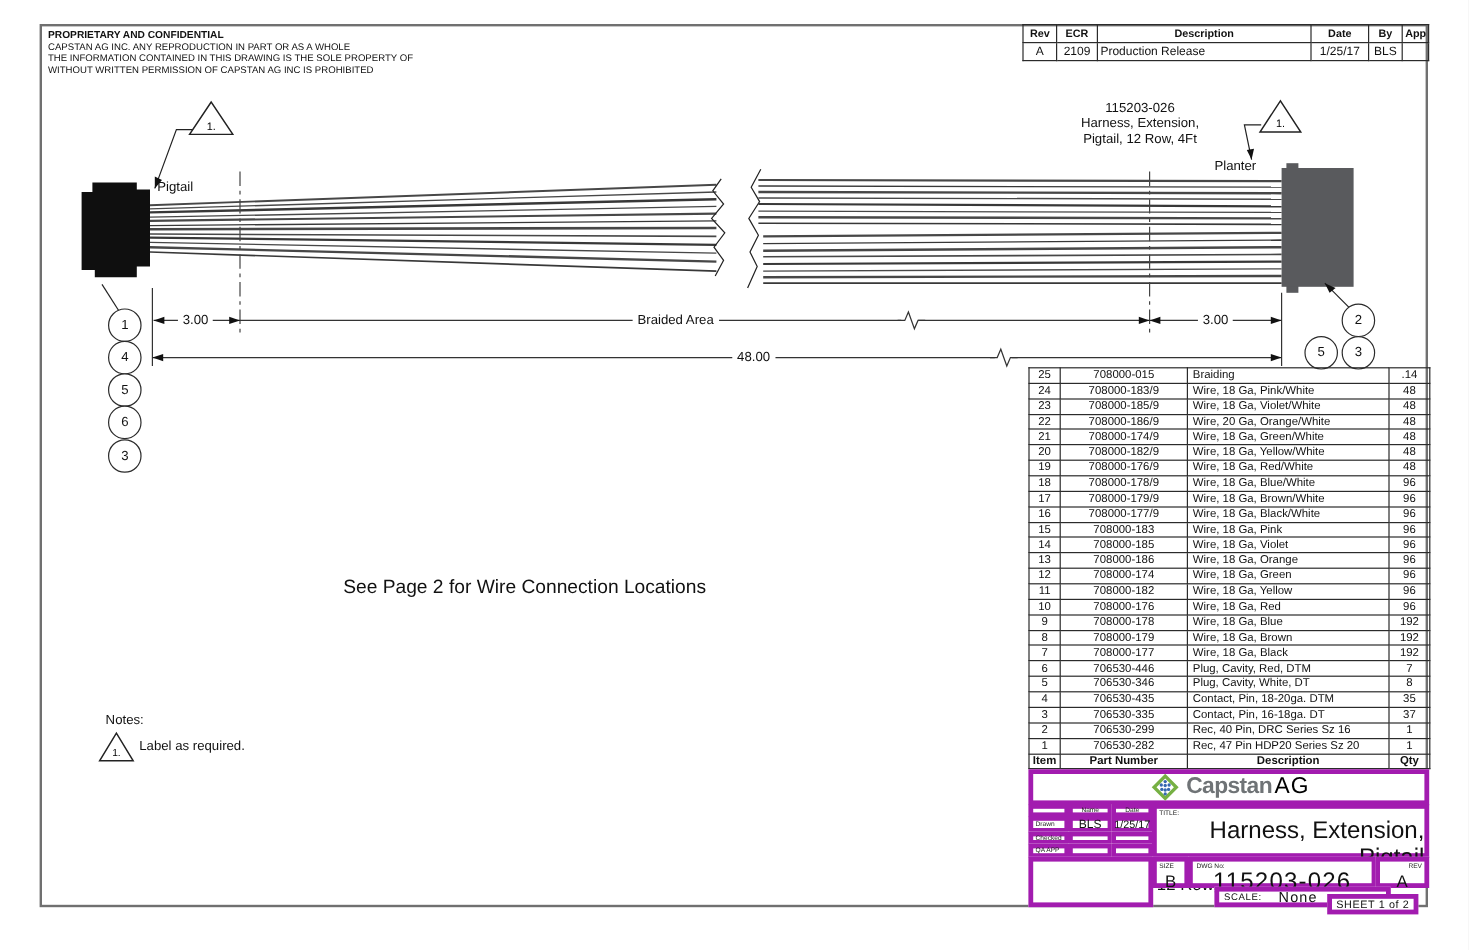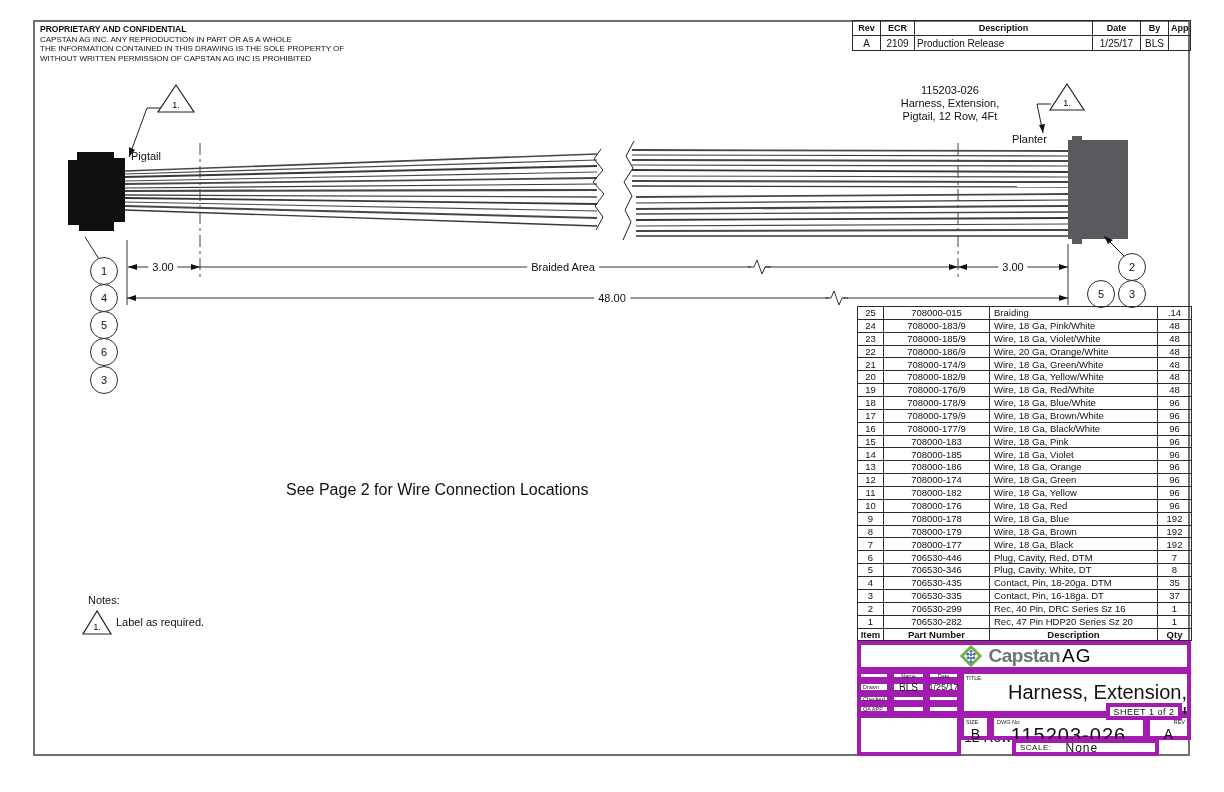--- a/index.html
+++ b/index.html
@@ -215,21 +215,21 @@
     <div>115203-026</div>
     <div>Harness, Extension,</div>
     <div>Pigtail, 12 Row, 4Ft</div>
   </div>
   <div class="lbl" style="left:131px;top:150px;">Pigtail</div>
   <div class="lbl" style="left:1012px;top:133px;">Planter</div>
 
   <div class="dimtext" style="left:163px;top:267px;">3.00</div>
   <div class="dimtext" style="left:563px;top:267px;">Braided Area</div>
   <div class="dimtext" style="left:1013px;top:267px;">3.00</div>
-  <div class="dimtext" style="left:612px;top:298px;">48.00</div>
+  <div class="dimtext" style="left:628px;top:298px;">48.00</div>
 
   <div class="balloon" style="left:90px;top:257px;">1</div>
   <div class="balloon" style="left:90px;top:284px;">4</div>
   <div class="balloon" style="left:90px;top:311px;">5</div>
   <div class="balloon" style="left:90px;top:338px;">6</div>
   <div class="balloon" style="left:90px;top:366px;">3</div>
   <div class="balloon" style="left:1118px;top:253px;">2</div>
   <div class="balloon" style="left:1087px;top:280px;">5</div>
   <div class="balloon" style="left:1118px;top:280px;">3</div>
 
@@ -461,15 +461,15 @@
   </div>
   <div class="cell rev-cell" style="left:1146px;top:714px;width:45px;height:26px;">
     <div class="tiny" style="text-align:right;padding-right:2px;padding-top:1px;">REV</div>
     <div class="v">A</div>
   </div>
 
   <div class="cell scale-cell" style="left:1012px;top:739px;width:147px;height:17px;">
     <span class="sl">SCALE:</span>
     <span class="sv">None</span>
   </div>
-  <div class="cell sheet-cell" style="left:1106px;top:703px;width:76px;height:17px;">SHEET 1 of 2</div>
+  <div class="cell sheet-cell" style="left:1106px;top:745px;width:76px;height:17px;">SHEET 1 of 2</div>
 
 </div>
 
 </body></html>

